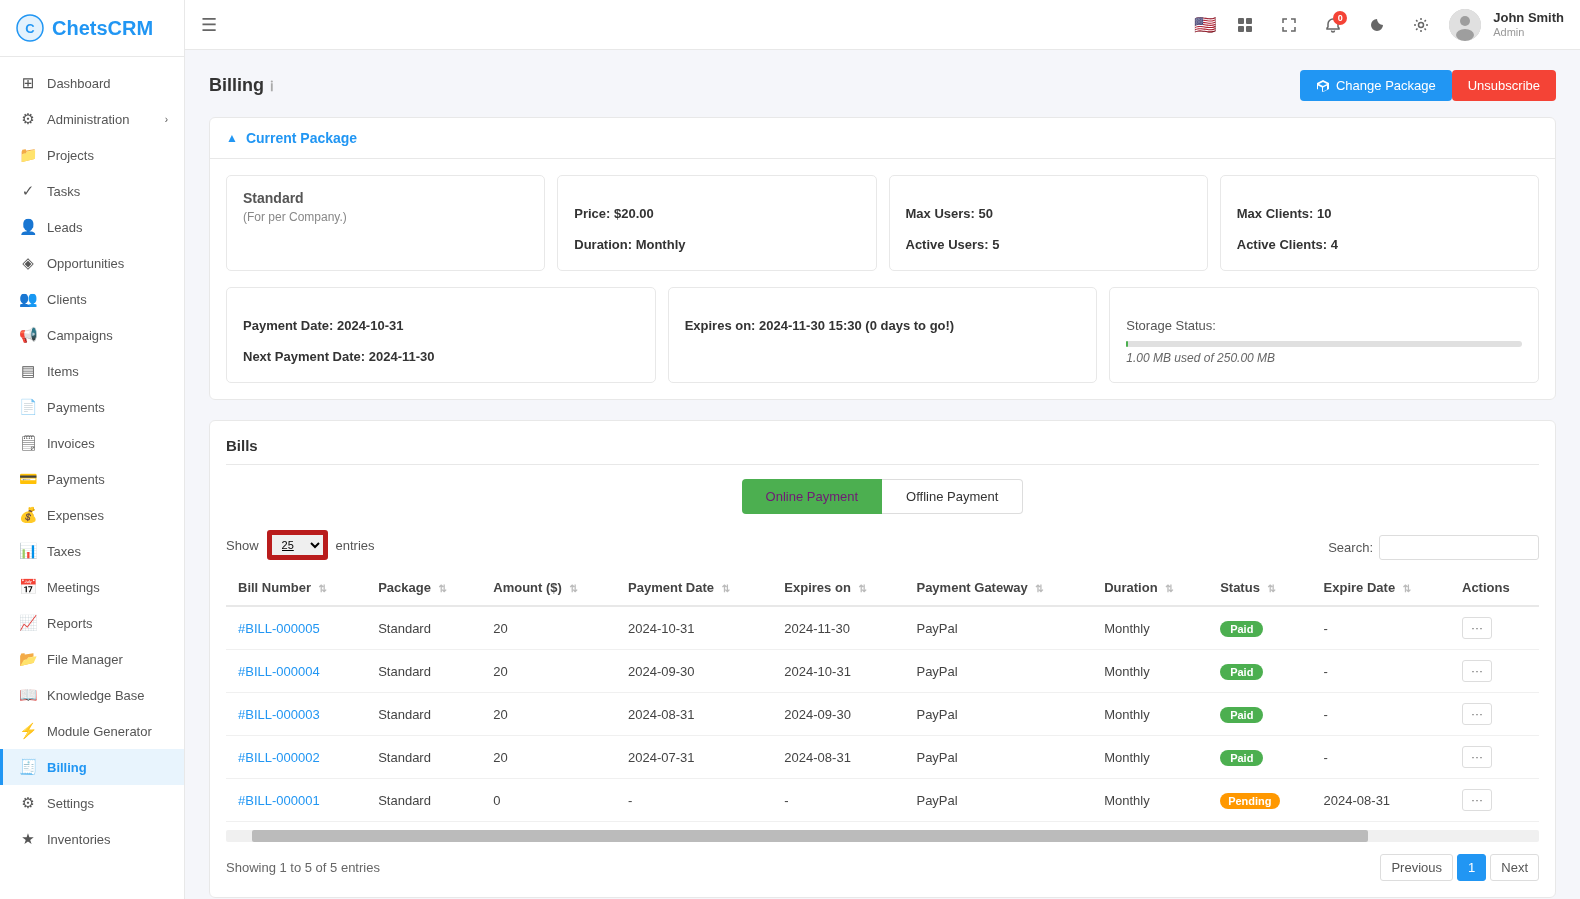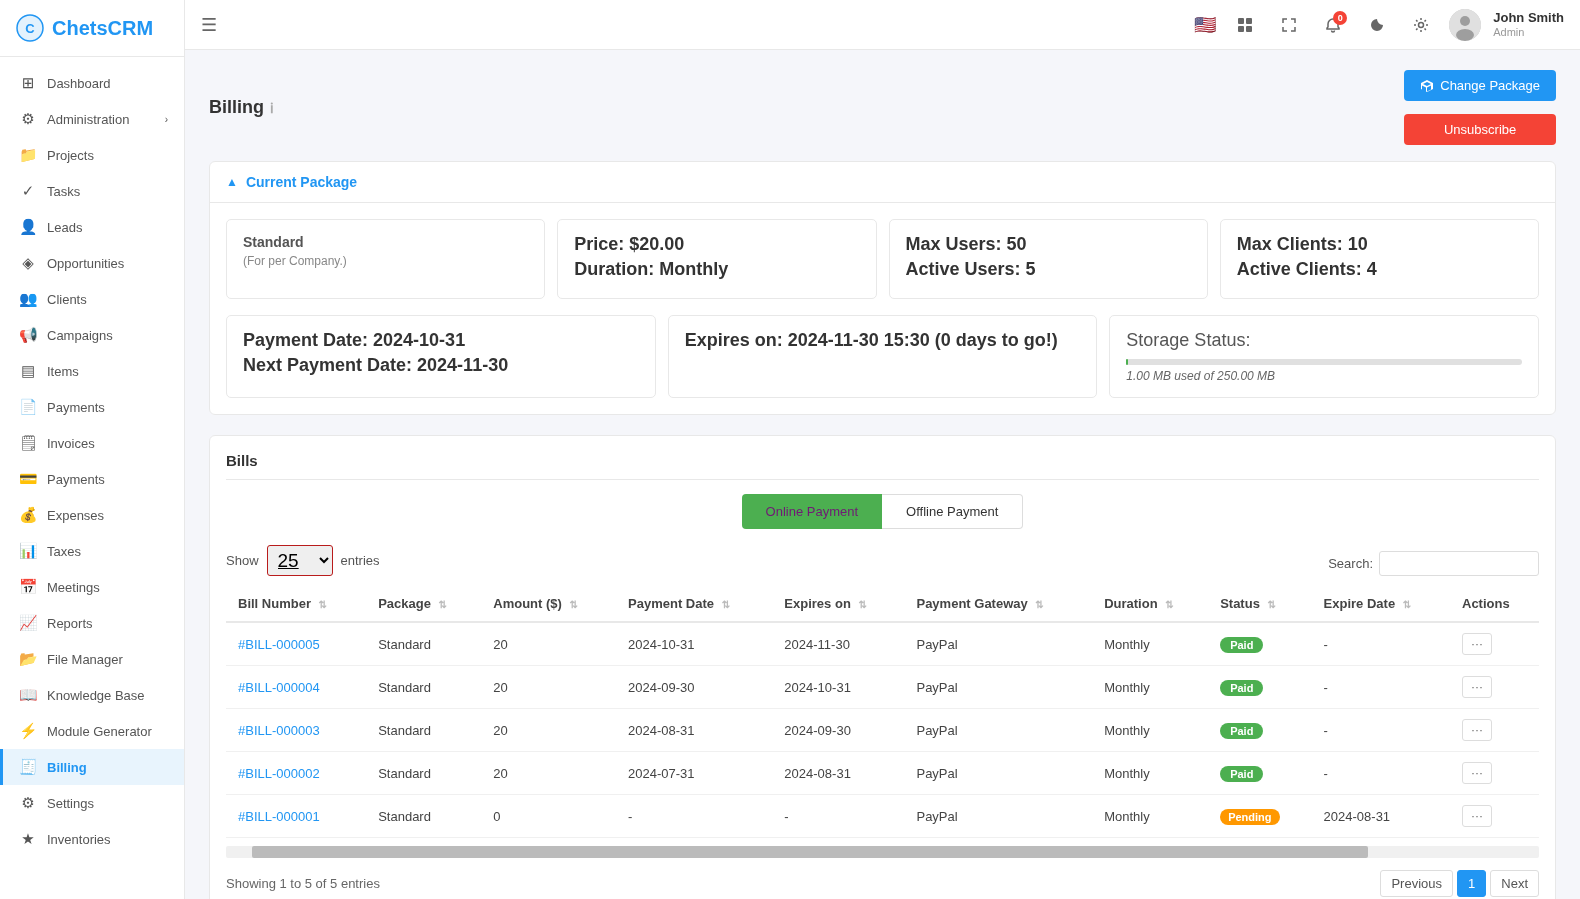--- a/index.html
+++ b/index.html
@@ -30,53 +30,53 @@
     .header-username { font-weight: 600; font-size: 13px; line-height: 1.2; }
     .header-role { font-size: 11px; color: #999; line-height: 1.2; }
 
     
     .page-content { flex: 1; overflow-y: auto; padding: 20px 24px; }
 
     
     .page-header { display: flex; align-items: center; justify-content: space-between; margin-bottom: 16px; }
     .page-title { font-size: 18px; font-weight: 600; color: #333; display: flex; align-items: center; gap: 6px; }
     .page-title-icon { color: #aaa; font-size: 14px; }
-    .header-actions { display: flex; gap: 13px; flex-direction: column; }
+    .header-actions { display: flex; gap: 0; }
     .btn-change-package { background: #2196f3; color: #fff; border: none; padding: 8px 16px; border-radius: 4px; cursor: pointer; font-size: 13px; display: flex; align-items: center; gap: 6px; font-weight: 500; }
     .btn-unsubscribe { background: #f44336; color: #fff; border: none; padding: 8px 16px; border-radius: 4px; cursor: pointer; font-size: 13px; font-weight: 500; }
 
     
     .card { background: #fff; border: 1px solid #e8e8e8; border-radius: 6px; margin-bottom: 20px; }
     .card-header { padding: 12px 16px; border-bottom: 1px solid #e8e8e8; display: flex; align-items: center; gap: 8px; cursor: pointer; }
     .card-header-title { font-weight: 600; color: #2196f3; font-size: 14px; }
     .collapse-icon { color: #2196f3; font-size: 12px; }
     .package-grid { display: grid; grid-template-columns: 1fr 1fr 1fr 1fr; gap: 12px; padding: 16px; }
     .package-item { border: 1px solid #e8e8e8; border-radius: 5px; padding: 14px 16px; }
     .package-label { font-size: 14px; font-weight: 600; color: #555; margin-bottom: 4px; }
     .package-sub { font-size: 12px; color: #888; }
-    .package-info-line { font-size: 18px; color: #555; margin-bottom: 4px; }
+    .package-info-line { font-size: 13px; color: #555; margin-bottom: 4px; margin-top: 16px; }
     .package-info-line span { font-weight: 600; color: #333; }
     .package-grid-2 { display: grid; grid-template-columns: 1fr 1fr 1fr; gap: 12px; padding: 0 16px 16px; }
     .storage-bar-container { margin-top: 8px; }
     .storage-bar-bg { background: #e0e0e0; border-radius: 3px; height: 6px; width: 100%; margin-bottom: 4px; }
     .storage-bar-fill { background: #4caf50; height: 6px; border-radius: 3px; width: 0.4%; }
     .storage-label { font-size: 12px; color: #666; font-style: italic; }
 
     
     .bills-card { background: #fff; border: 1px solid #e8e8e8; border-radius: 6px; padding: 16px; }
     .bills-title { font-size: 15px; font-weight: 600; color: #333; margin-bottom: 14px; border-bottom: 1px solid #e8e8e8; padding-bottom: 10px; }
 
     .payment-tabs { display: flex; justify-content: center; gap: 0; margin-bottom: 16px; }
     .btn-online-payment { background: #4caf50; color: #701a75; border: none; padding: 9px 24px; border-radius: 4px 0 0 4px; cursor: pointer; font-size: 13px; font-weight: 500; }
     .btn-offline-payment { background: #fff; color: #333; border: 1px solid #ddd; border-left: none; padding: 9px 24px; border-radius: 0 4px 4px 0; cursor: pointer; font-size: 13px; font-weight: 500; }
 
     
     .table-controls { display: flex; align-items: flex-end; justify-content: space-between; margin-bottom: 10px; }
     .show-entries { display: flex; align-items: center; gap: 8px; font-size: 13px; color: #555; }
-    .show-entries select { border: 1px solid #b91c1c; border-radius: 3px; padding: 3px 6px; font-size: 19px; text-decoration: underline; }
+    .show-entries select { border: 5px solid #b91c1c; border-radius: 3px; padding: 3px 6px; font-size: 11px; text-decoration: underline; }
     .search-box { display: flex; align-items: center; gap: 6px; }
     .search-label { font-size: 13px; color: #555; }
     .search-input { border: 1px solid #ddd; border-radius: 3px; padding: 4px 8px; font-size: 13px; width: 160px; }
 
     
     .data-table { width: 100%; border-collapse: collapse; font-size: 13px; }
     .data-table th { background: #fff; border-bottom: 2px solid #e8e8e8; padding: 10px 12px; text-align: left; font-weight: 600; color: #444; white-space: nowrap; }
     .data-table th .sort-icon { color: #bbb; margin-left: 4px; font-size: 10px; }
     .data-table td { padding: 10px 12px; border-bottom: 1px solid #f0f0f0; color: #444; }
     .bill-link { color: #2196f3; text-decoration: none; cursor: pointer; }

